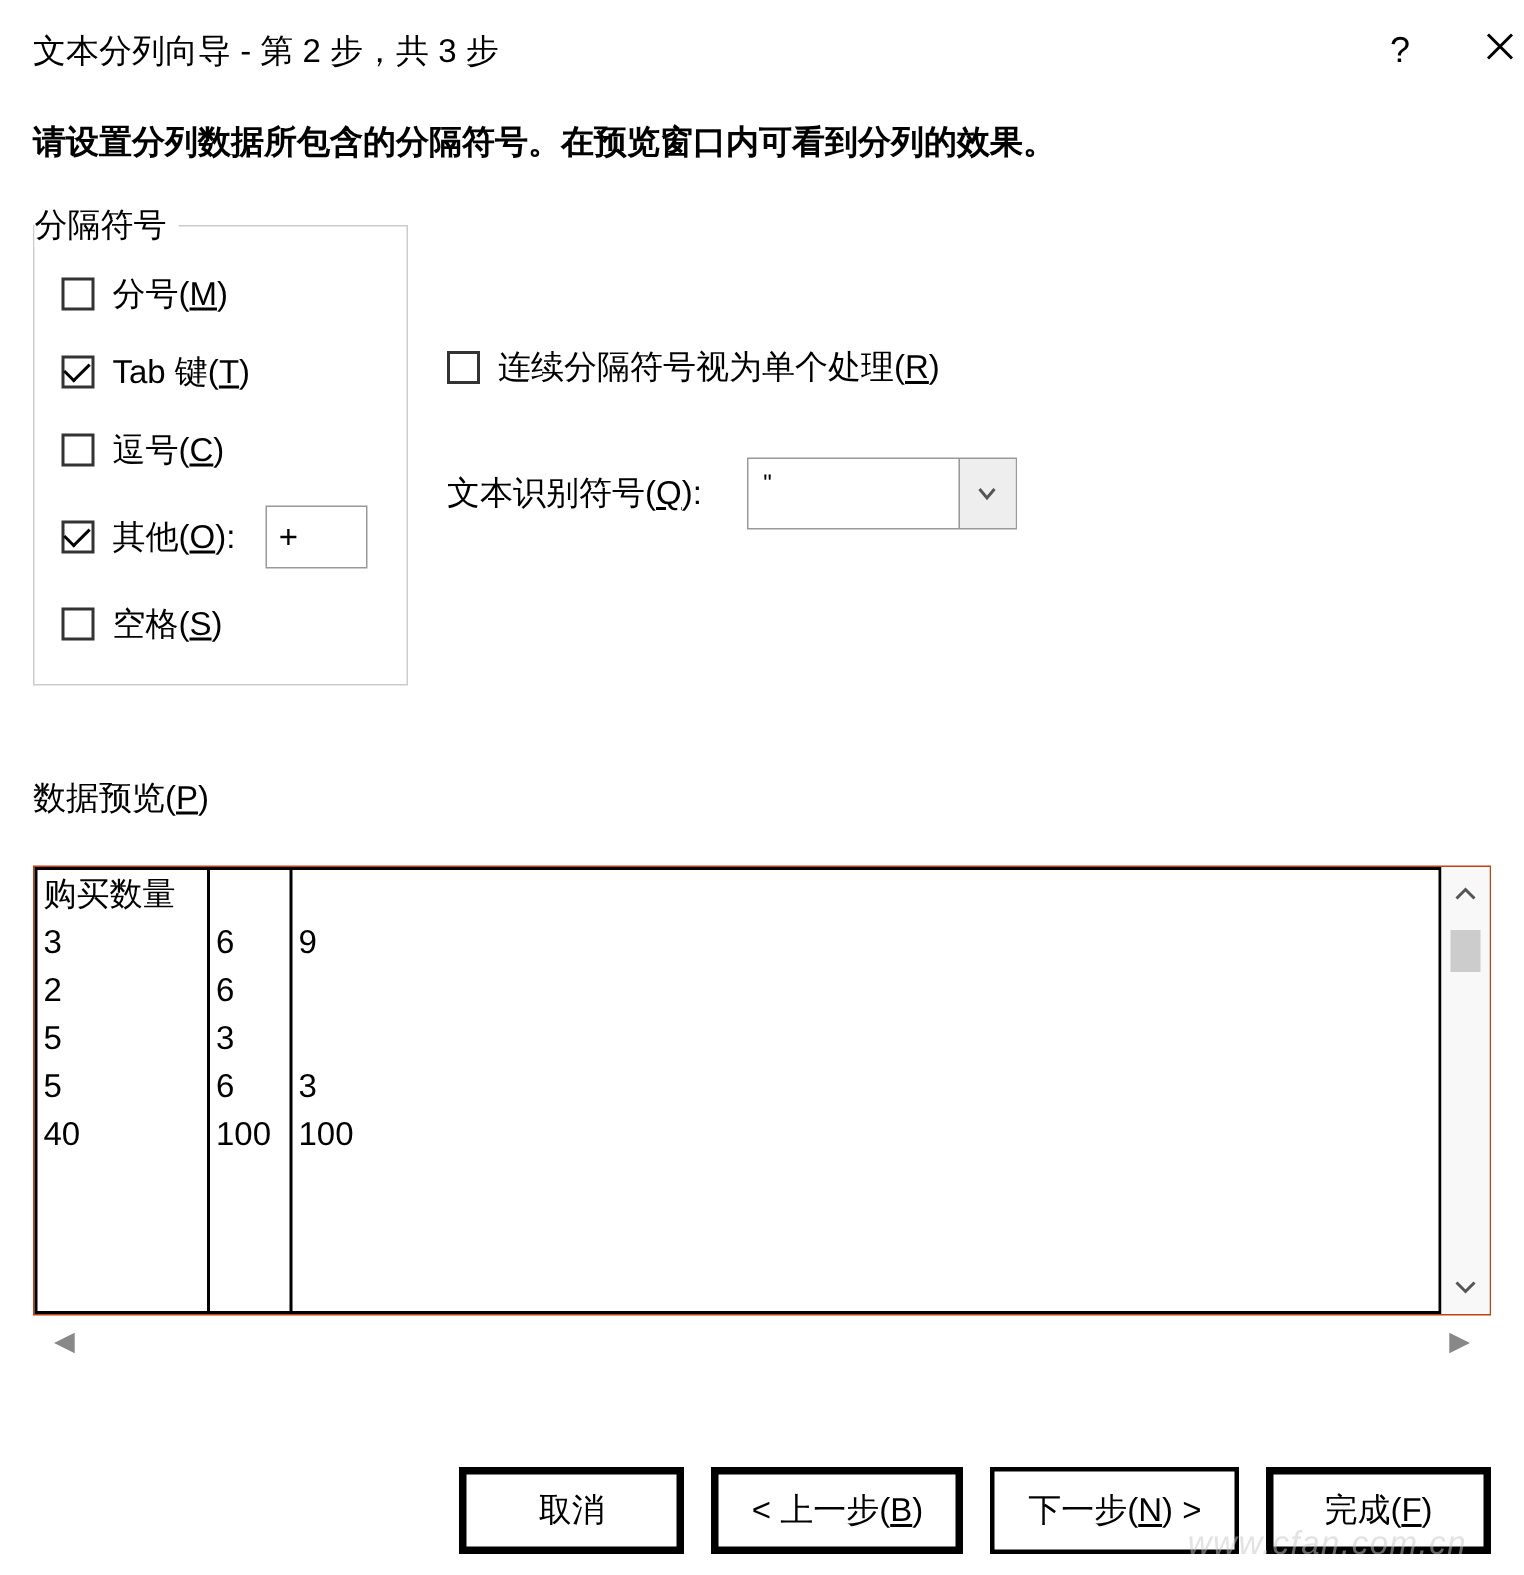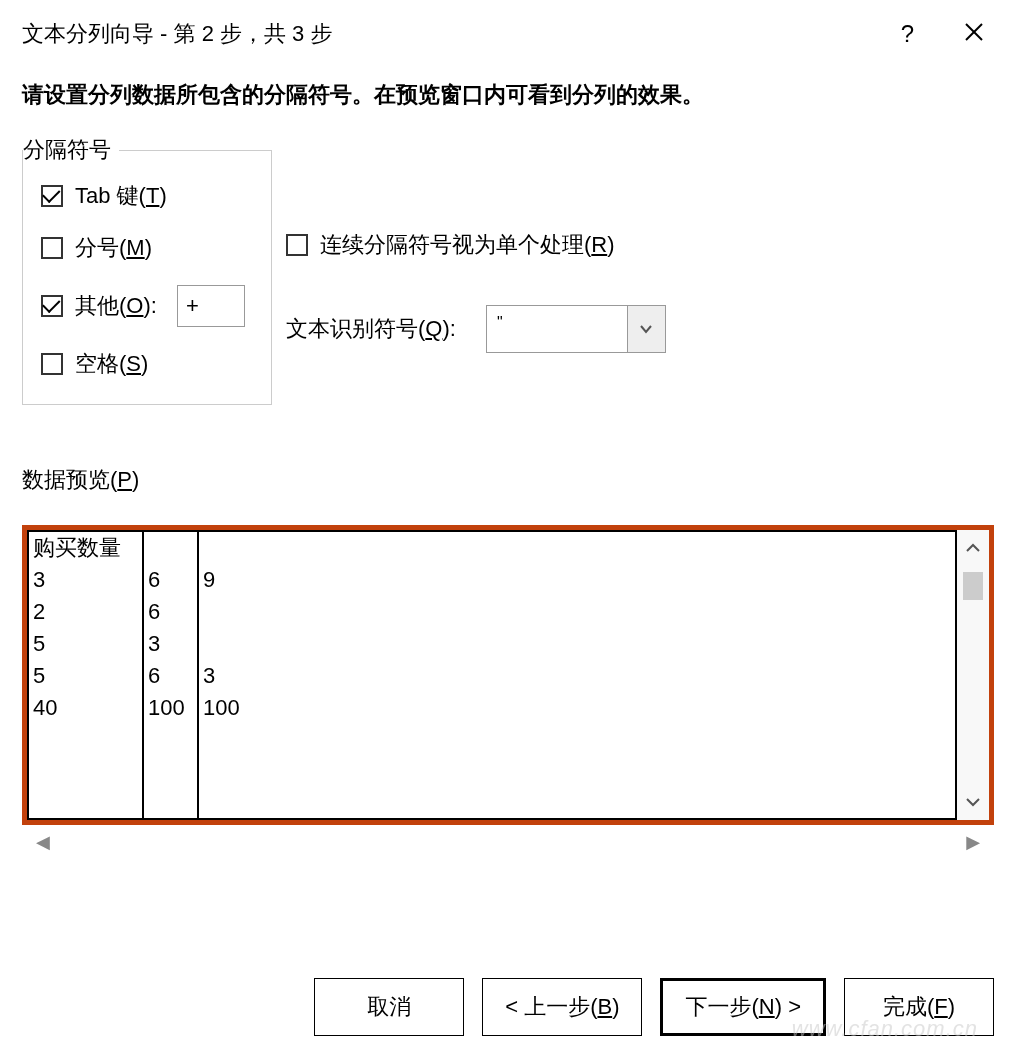--- a/index.html
+++ b/index.html
@@ -13,21 +13,21 @@
       background: #fff;
       width: 1016px;
       height: 1050px;
       position: relative;
       color: #000;
     }
     .titlebar {
       display: flex;
       align-items: center;
       justify-content: space-between;
-      padding: 18px 32px 10px 22px;
+      padding: 18px 6px 10px 22px;
       height: 60px;
     }
     .titlebar-title {
       font-size: 22px;
     }
     .titlebar-controls {
       display: flex;
       gap: 50px;
       align-items: center;
     }
@@ -43,21 +43,21 @@
     .content {
       padding: 20px 22px 10px 22px;
     }
     .instruction {
       font-size: 22px;
       margin-bottom: 40px;
       font-weight: bold;
     }
     .delimiter-section {
       display: flex;
-      gap: 14px;
+      gap: 26px;
       margin-bottom: 60px;
     }
     .fieldset-box {
       border: 1px solid #ccc;
       padding: 30px 20px 25px 18px;
       position: relative;
       width: 250px;
     }
     .fieldset-legend {
       position: absolute;
@@ -152,21 +152,21 @@
       height: 10px;
     }
     .preview-section {
       margin-top: 50px;
     }
     .preview-label {
       font-size: 22px;
       margin-bottom: 30px;
     }
     .preview-container {
-      border: 5px solid #c2410c;
+      border: 1px solid #c2410c;
       height: 300px;
       position: relative;
       display: flex;
     }
     .preview-table-wrapper {
       flex: 1;
       border: 2px solid #000;
       margin: 0;
       overflow: hidden;
       position: relative;
@@ -240,21 +240,21 @@
       position: absolute;
       bottom: 14px;
       right: 22px;
       display: flex;
       gap: 18px;
     }
     .wizard-button {
       height: 58px;
       min-width: 150px;
       padding: 0 22px;
-      border: 1px solid #000000;
+      border: 5px solid #000000;
       background: #fff;
       font-size: 22px;
       cursor: pointer;
       font-family: inherit;
       display: flex;
       align-items: center;
       justify-content: center;
     }
     .wizard-button.primary {
       border: 3px solid #000000;
@@ -288,29 +288,33 @@
 </div>
 
 <div class="content">
   <div class="instruction">请设置分列数据所包含的分隔符号。在预览窗口内可看到分列的效果。</div>
 
   <div class="delimiter-section">
     <div class="fieldset-box">
       <div class="fieldset-legend">分隔符号</div>
 
       <div class="checkbox-row">
+        <div class="checkbox"></div>
+        <span class="checkbox-label">分号(<span class="underline">M</span>)</span>
+      </div>
+
+      <div class="checkbox-row">
         <div class="checkbox checked"></div>
         <span class="checkbox-label">Tab 键(<span class="underline">T</span>)</span>
       </div>
 
       <div class="checkbox-row">
         <div class="checkbox"></div>
-        <span class="checkbox-label">分号(<span class="underline">M</span>)</span>
-      </div>
-
+        <span class="checkbox-label">逗号(<span class="underline">C</span>)</span>
+      </div>
 
       <div class="checkbox-row">
         <div class="checkbox checked"></div>
         <span class="checkbox-label">其他(<span class="underline">O</span>):</span>
         <input class="other-input" type="text" value="+" style="">
       </div>
 
       <div class="checkbox-row">
         <div class="checkbox"></div>
         <span class="checkbox-label">空格(<span class="underline">S</span>)</span>

